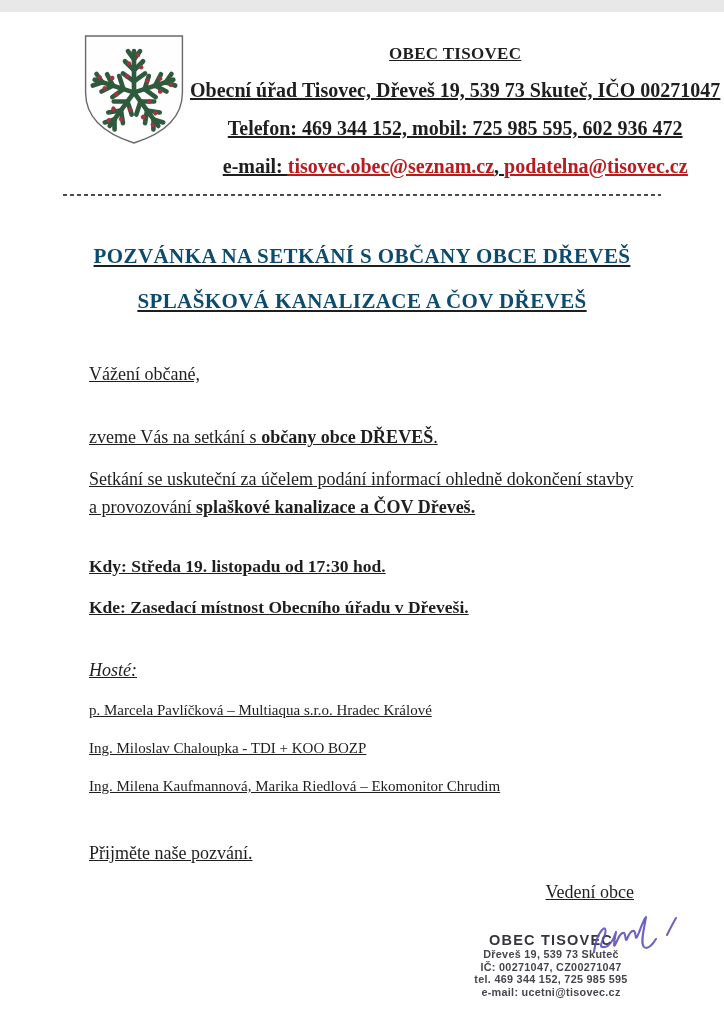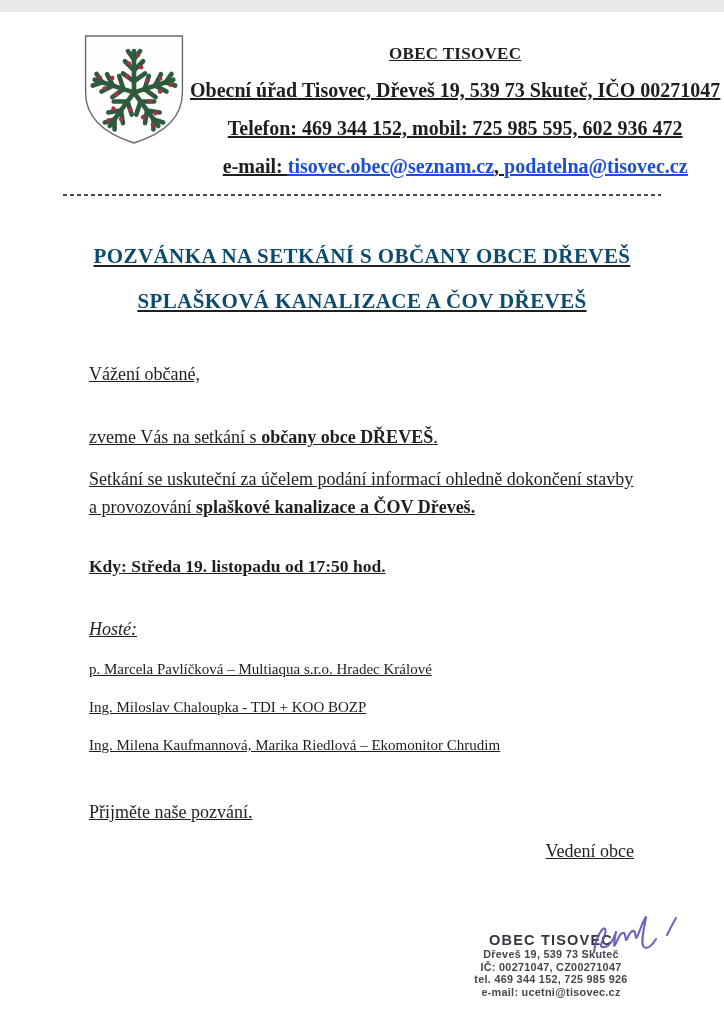--- a/index.html
+++ b/index.html
@@ -32,21 +32,21 @@
     letter-spacing: 0.3px;
     margin: 0 0 0 0;
   }
   .head-line {
     font-size: 20px;
     font-weight: bold;
     margin-top: 15px;
     white-space: nowrap;
   }
   .head-email a, .head-email .mail-link {
-    color: #1d4ed8;
+    color: #b91c1c;
     text-decoration: underline;
     cursor: pointer;
   }
   .sep {
     margin: 16px 63px 0 63px;
     height: 2px;
     background: repeating-linear-gradient(90deg, #4a4a4a 0 4px, transparent 4px 7px);
   }
   
   .doc-title {
@@ -150,36 +150,37 @@
     <div class="t2">SPLAŠKOVÁ KANALIZACE A ČOV DŘEVEŠ</div>
   </div>
 
   <div class="content">
     <p class="salutation">Vážení občané,</p>
 
     <p class="invite"><span>zveme Vás na setkání s </span><b>občany obce DŘEVEŠ</b><span>.</span></p>
 
     <p class="purpose"><span>Setkání se uskuteční za účelem podání informací ohledně dokončení stavby a provozování </span><b>splaškové kanalizace a ČOV Dřeveš.</b></p>
 
-    <p class="kdy">Kdy: Středa 19. listopadu od 17:50 hod.</p>
+    <p class="kdy">Kdy: Středa 19. listopadu od 17:30 hod.</p>
+    <p class="kde">Kde: Zasedací místnost Obecního úřadu v Dřeveši.</p>
 
     <p class="guests-h">Hosté:</p>
     <p class="guest">p. Marcela Pavlíčková – Multiaqua s.r.o. Hradec Králové</p>
     <p class="guest">Ing. Miloslav Chaloupka - TDI + KOO BOZP</p>
     <p class="guest">Ing. Milena Kaufmannová, Marika Riedlová – Ekomonitor Chrudim</p>
 
     <p class="closing">Přijměte naše pozvání.</p>
     <p class="signoff">Vedení obce</p>
   </div>
 
   <div class="stamp">
     <div class="stamp-org">OBEC TISOVEC</div>
     <div class="stamp-line">Dřeveš 19, 539 73 Skuteč</div>
     <div class="stamp-line">IČ: 00271047, CZ00271047</div>
-    <div class="stamp-line">tel. 469 344 152, 725 985 926</div>
+    <div class="stamp-line">tel. 469 344 152, 725 985 595</div>
     <div class="stamp-line">e-mail: ucetni@tisovec.cz</div>
   </div>
 
   <svg class="signature-svg" viewBox="0 0 104 58" aria-hidden="true">
     <g stroke="#5d54b8" stroke-width="2.1" fill="none" stroke-linecap="round" stroke-linejoin="round" opacity="0.9">
       <path d="M6,42 C9,20 20,12 17,24 C15,32 9,38 17,37 C23,36 26,28 28,22 C26,32 25,40 28,33 C31,26 33,22 36,23 C38,24 37,33 39,29 C41,24 43,20 46,21 C48,22 47,30 49,27 C52,21 55,10 58,7 C56,20 52,33 56,37 C60,40 65,34 68,29"></path>
       <path d="M88,8 C85,13 82,19 79,25"></path>
     </g>
   </svg>
 

